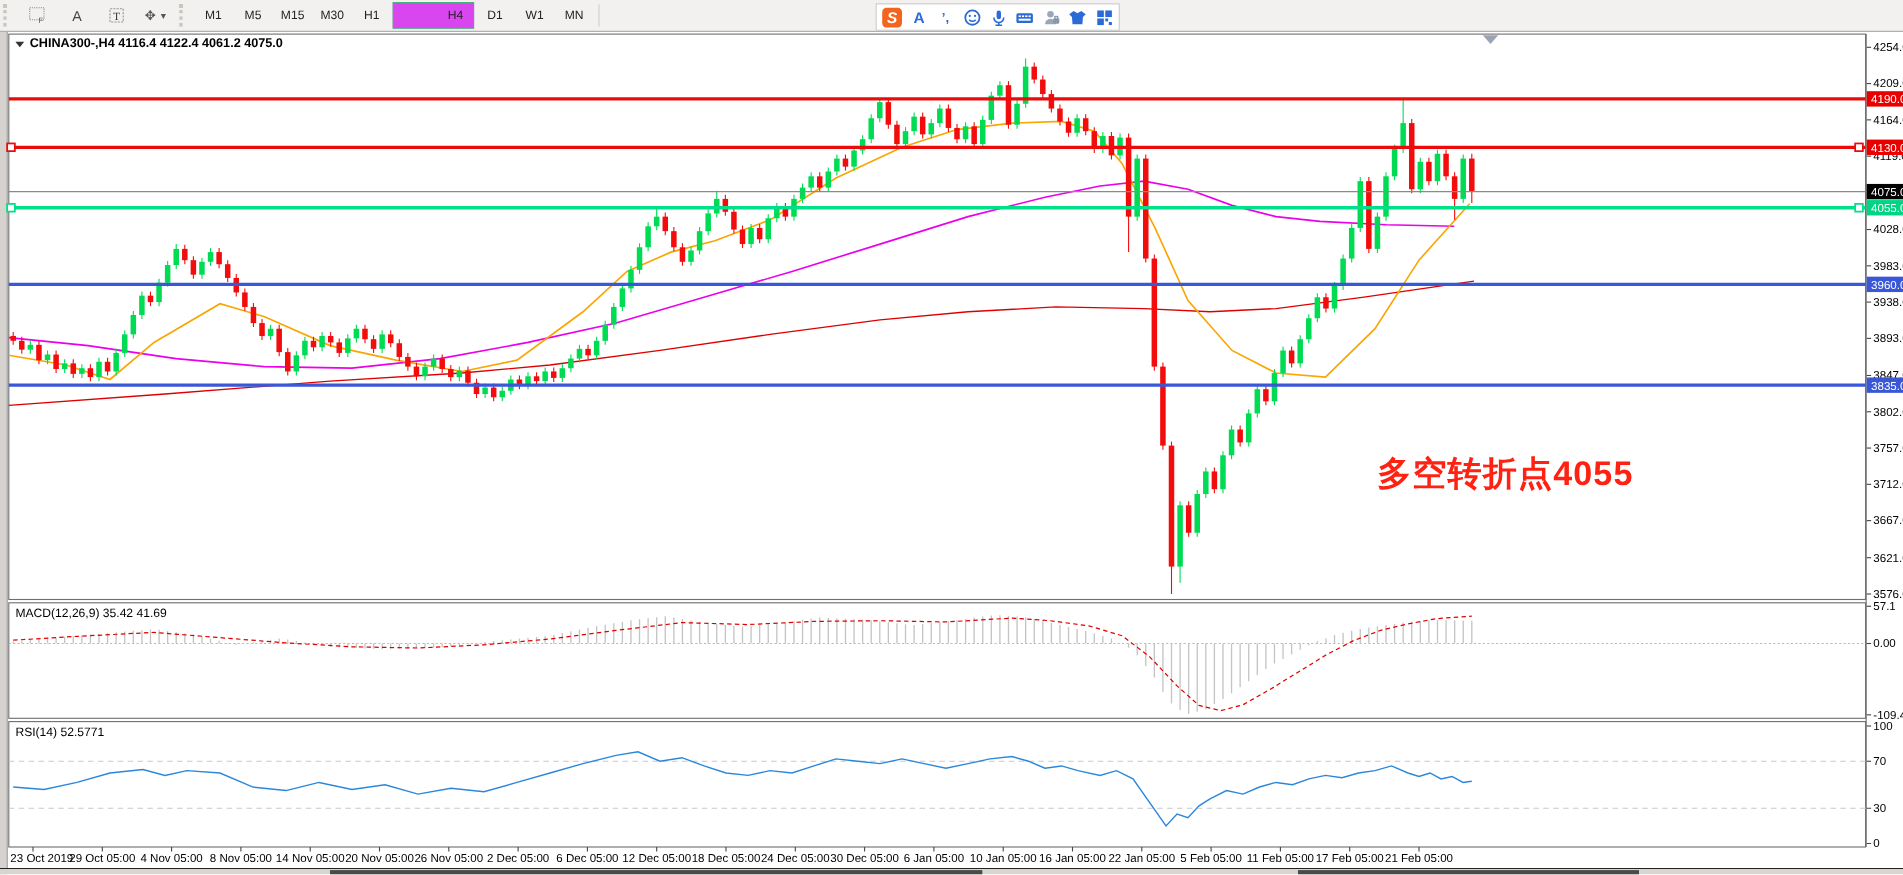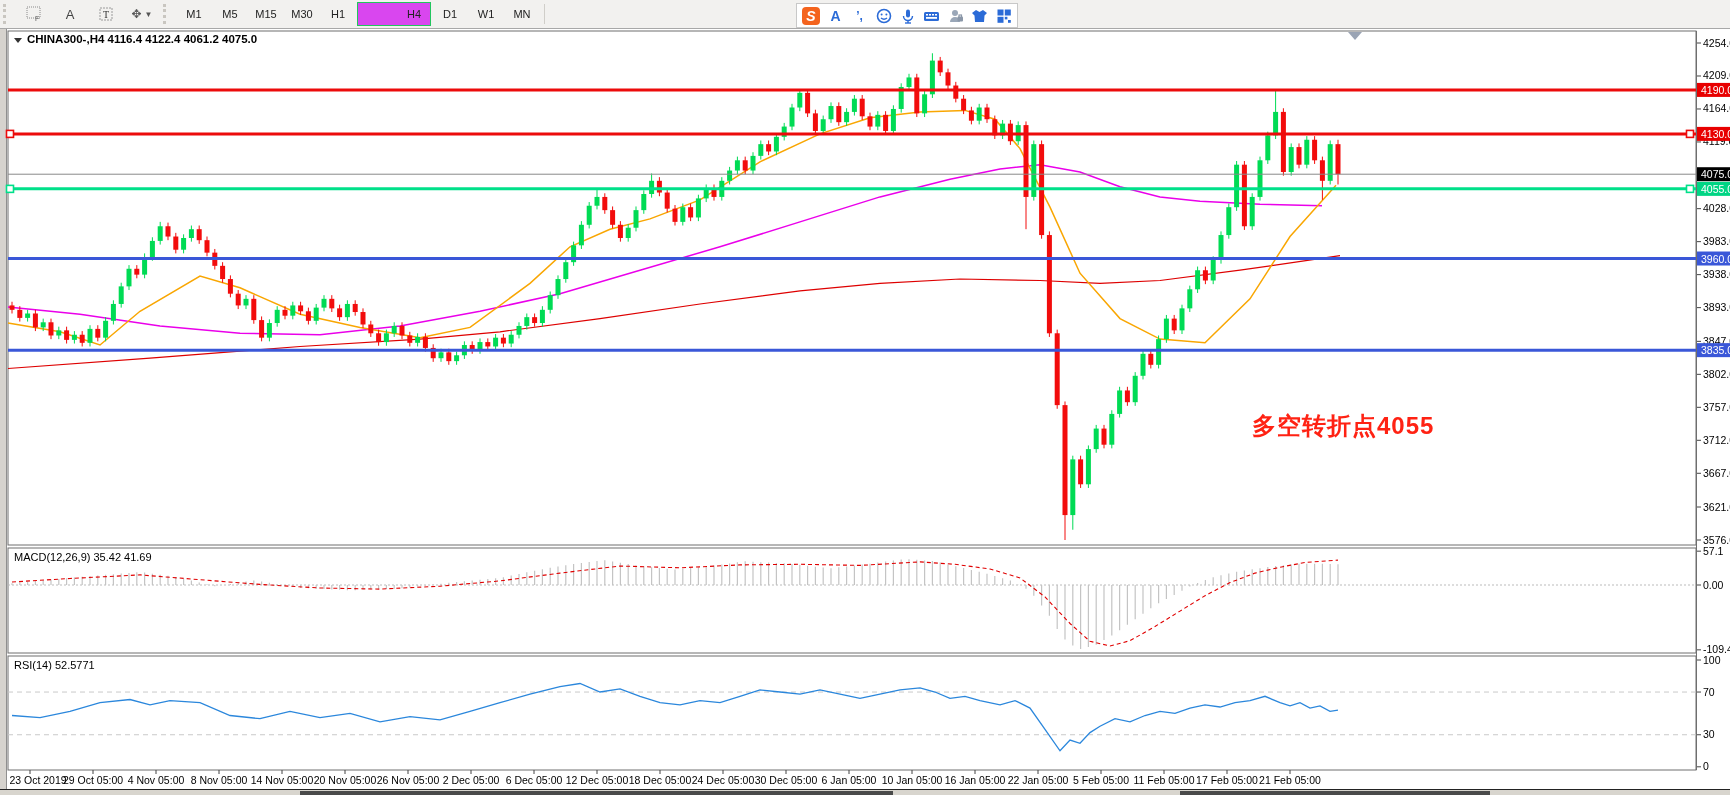--- a/index.html
+++ b/index.html
@@ -13,21 +13,21 @@
   .tbtn.icon{width:24px;}
   .tbtn.active{background:#d946ef;border:1px solid #22c55e;padding-left:44px;}
   .sep{width:1px;height:20px;background:#d0cec9;margin:0 4px;}
   #ime{position:absolute;left:796px;top:3px;height:23px;background:#fff;border:1px solid #c8c8c8;
     display:flex;align-items:center;padding:0 5px;gap:7px;}
   .imeic{width:17px;height:17px;display:flex;align-items:center;justify-content:center;}
   #sogou{width:18px;height:18px;background:#f4641e;border-radius:4px;color:#fff;font-weight:bold;
     font-size:14px;display:flex;align-items:center;justify-content:center;font-style:italic;}
   .blu{color:#2b6bd7;font-weight:bold;font-size:14px;}
   #chart-svg{position:absolute;left:0;top:0;}
-  #annotation{position:absolute;color:#ff2213;font-weight:bold;font-size:24px;letter-spacing:1px;
+  #annotation{position:absolute;color:#ff2213;font-weight:bold;font-size:31px;letter-spacing:1px;
     font-family:"Liberation Sans",sans-serif;white-space:nowrap;}
 </style>
 </head>
 <body>
 
 <svg id="chart-svg" width="1730" height="795">
     <rect x="0" y="29" width="1730" height="766" fill="#ffffff"></rect>
     <rect x="0" y="29" width="6" height="766" fill="#d6d3ce"></rect>
     <line x1="6.5" y1="29" x2="6.5" y2="789" stroke="#8f8f8f"></line>
     <rect x="8" y="31" width="1688" height="514" fill="#fff" stroke="#6e6e6e" stroke-width="1"></rect>

